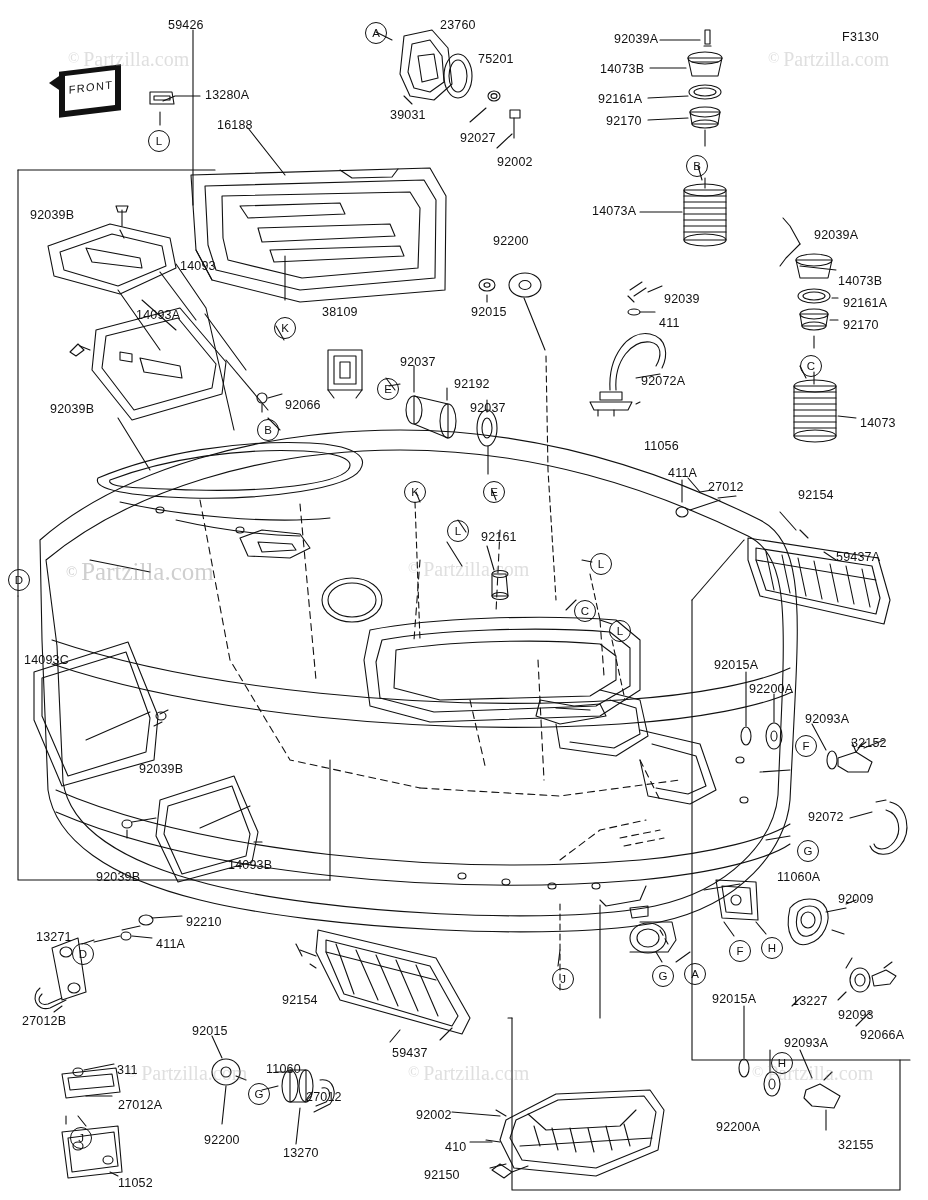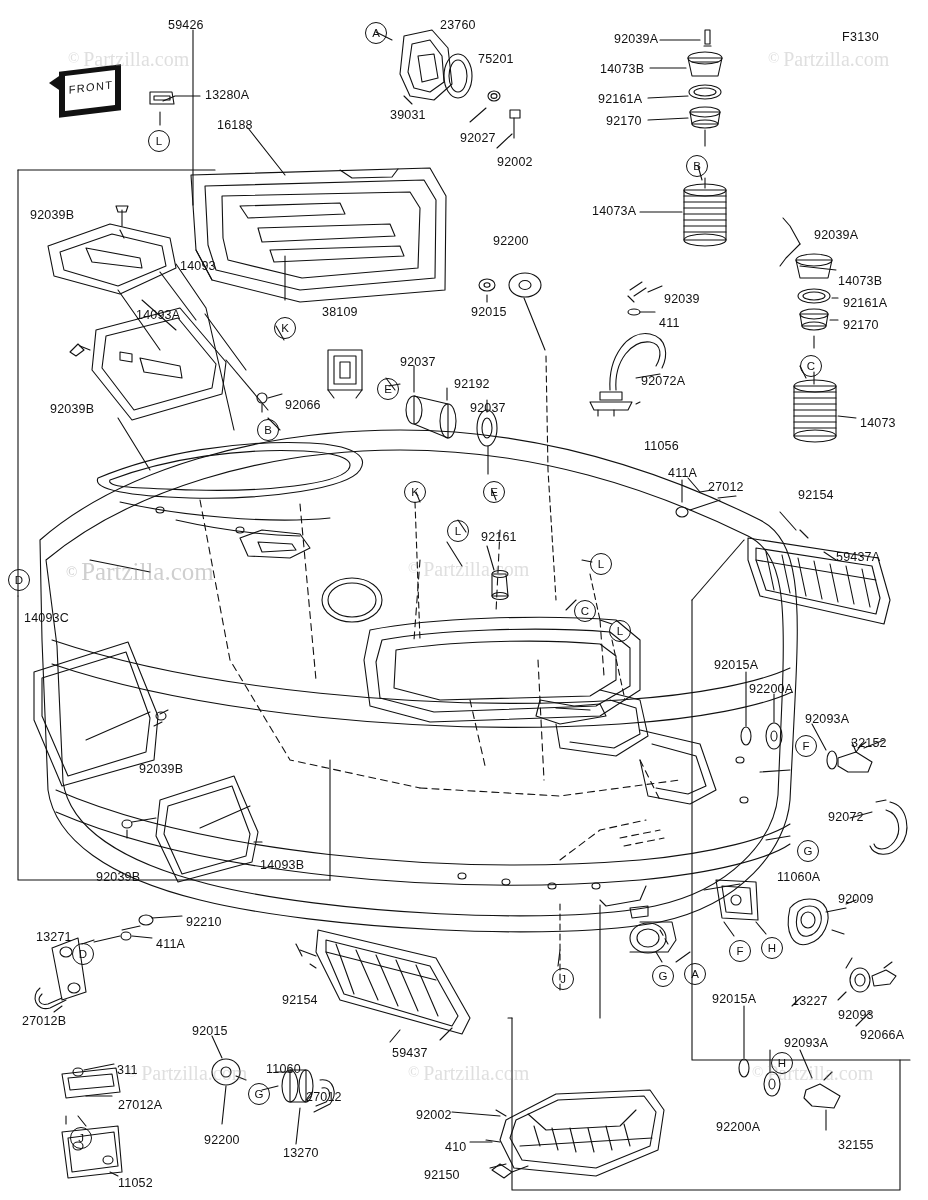--- a/index.html
+++ b/index.html
@@ -557,28 +557,28 @@
       <div class="lbl" style="left: 50px; top: 402px;">92039B</div>
       <div class="lbl" style="left: 285px; top: 398px;">92066</div>
       <div class="lbl" style="left: 470px; top: 401px;">92037</div>
       <div class="lbl" style="left: 644px; top: 399px; margin-top: 40px;">11056</div>
       <div class="lbl" style="left: 860px; top: 416px;">14073</div>
       <div class="lbl" style="left: 668px; top: 466px;">411A</div>
       <div class="lbl" style="left: 708px; top: 480px;">27012</div>
       <div class="lbl" style="left: 798px; top: 488px;">92154</div>
       <div class="lbl" style="left: 481px; top: 530px;">92161</div>
       <div class="lbl" style="left: 836px; top: 550px;">59437A</div>
-      <div class="lbl" style="left: 24px; top: 611px;">14093C</div>
+      <div class="lbl" style="left: 24px; top: 653px;">14093C</div>
       <div class="lbl" style="left: 714px; top: 658px;">92015A</div>
       <div class="lbl" style="left: 749px; top: 682px;">92200A</div>
       <div class="lbl" style="left: 805px; top: 712px;">92093A</div>
       <div class="lbl" style="left: 851px; top: 736px;">32152</div>
       <div class="lbl" style="left: 139px; top: 762px;">92039B</div>
-      <div class="lbl" style="left: 808px; top: 810px; margin-left: 20px;">92072</div>
-      <div class="lbl" style="left: 260px; top: 858px;">14093B</div>
+      <div class="lbl" style="left: 808px; top: 810px;">92072</div>
+      <div class="lbl" style="left: 228px; top: 858px;">14093B</div>
       <div class="lbl" style="left: 96px; top: 870px;">92039B</div>
       <div class="lbl" style="left: 777px; top: 870px;">11060A</div>
       <div class="lbl" style="left: 838px; top: 892px;">92009</div>
       <div class="lbl" style="left: 186px; top: 915px;">92210</div>
       <div class="lbl" style="left: 36px; top: 930px;">13271</div>
       <div class="lbl" style="left: 156px; top: 937px;">411A</div>
       <div class="lbl" style="left: 712px; top: 992px;">92015A</div>
       <div class="lbl" style="left: 792px; top: 994px;">13227</div>
       <div class="lbl" style="left: 838px; top: 1008px;">92093</div>
       <div class="lbl" style="left: 860px; top: 1028px;">92066A</div>

